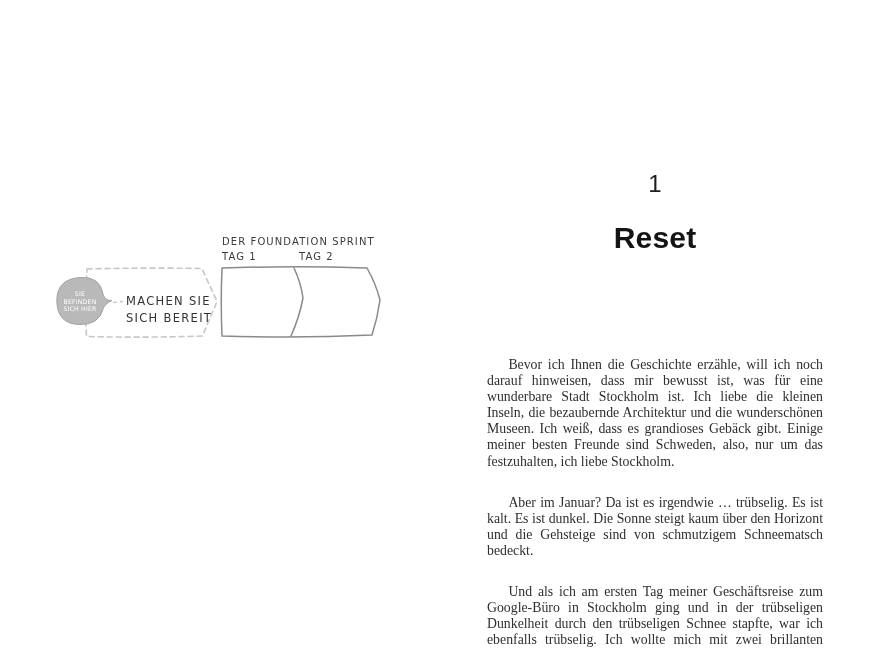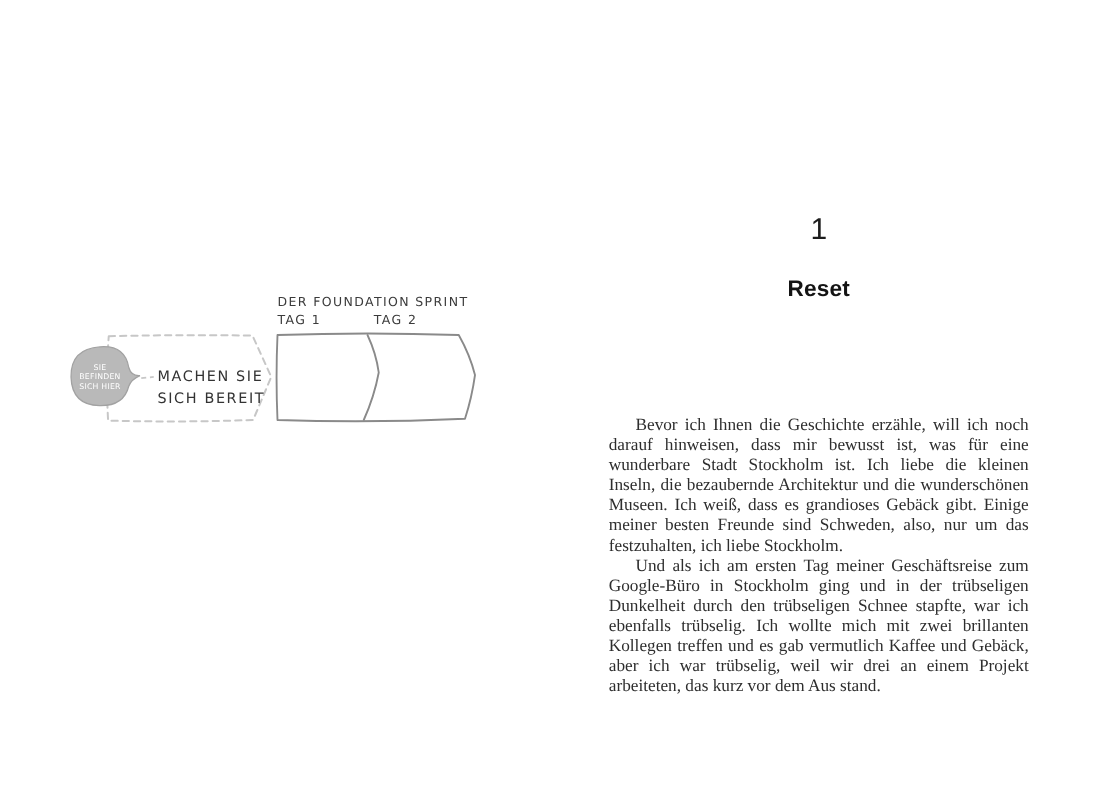--- a/index.html
+++ b/index.html
@@ -97,21 +97,21 @@
     font-weight: 400;
     color: #1d1d1d;
   }
   .chapter-title {
     position: absolute;
     left: 487px;
     top: 221px;
     width: 336px;
     text-align: center;
     font-family: "Liberation Sans", sans-serif;
-    font-size: 18px;
+    font-size: 30px;
     font-weight: 600;
     letter-spacing: 0.2px;
     color: #141414;
   }
   .body-text {
     position: absolute;
     left: 487px;
     top: 332px;
     width: 336px;
     font-family: "Liberation Serif", serif;
@@ -120,20 +120,21 @@
     color: #2e2e2e;
     text-align: justify;
     hyphens: auto;
     -webkit-hyphens: auto;
   }
   .body-text p {
     margin: 0;
   }
   .body-text p.indent {
     text-indent: 1.55em;
+    margin-top: 25px;
   }
 </style>
 </head>
 <body>
 
 <div class="spread">
 
   <div>
     <svg class="diagram-svg" viewBox="0 0 340 120" xmlns="http://www.w3.org/2000/svg">
 
@@ -159,17 +160,18 @@
       <text class="d-caption" x="76" y="94">SICH BEREIT</text>
     </svg>
   </div>
 
   <div>
     <div class="chapter-number">1</div>
     <div class="chapter-title">Reset</div>
 
     <div class="body-text">
       <p class="indent">Bevor ich Ihnen die Geschichte erzähle, will ich noch darauf hinweisen, dass mir bewusst ist, was für eine wunderbare Stadt Stockholm ist. Ich liebe die kleinen Inseln, die bezaubernde Architektur und die wunderschönen Museen. Ich weiß, dass es grandioses Gebäck gibt. Einige meiner besten Freunde sind Schweden, also, nur um das festzuhalten, ich liebe Stockholm.</p>
+      <p class="indent">Aber im Januar? Da ist es irgendwie … trübselig. Es ist kalt. Es ist dunkel. Die Sonne steigt kaum über den Horizont und die Gehsteige sind von schmutzigem Schneematsch bedeckt.</p>
       <p class="indent">Und als ich am ersten Tag meiner Geschäftsreise zum Google-Büro in Stockholm ging und in der trübseligen Dunkelheit durch den trübseligen Schnee stapfte, war ich ebenfalls trübselig. Ich wollte mich mit zwei brillanten Kollegen treffen und es gab vermutlich Kaffee und Gebäck, aber ich war trübselig, weil wir drei an einem Projekt arbeiteten, das kurz vor dem Aus stand.</p>
     </div>
   </div>
 
 </div>
 
 </body></html>

